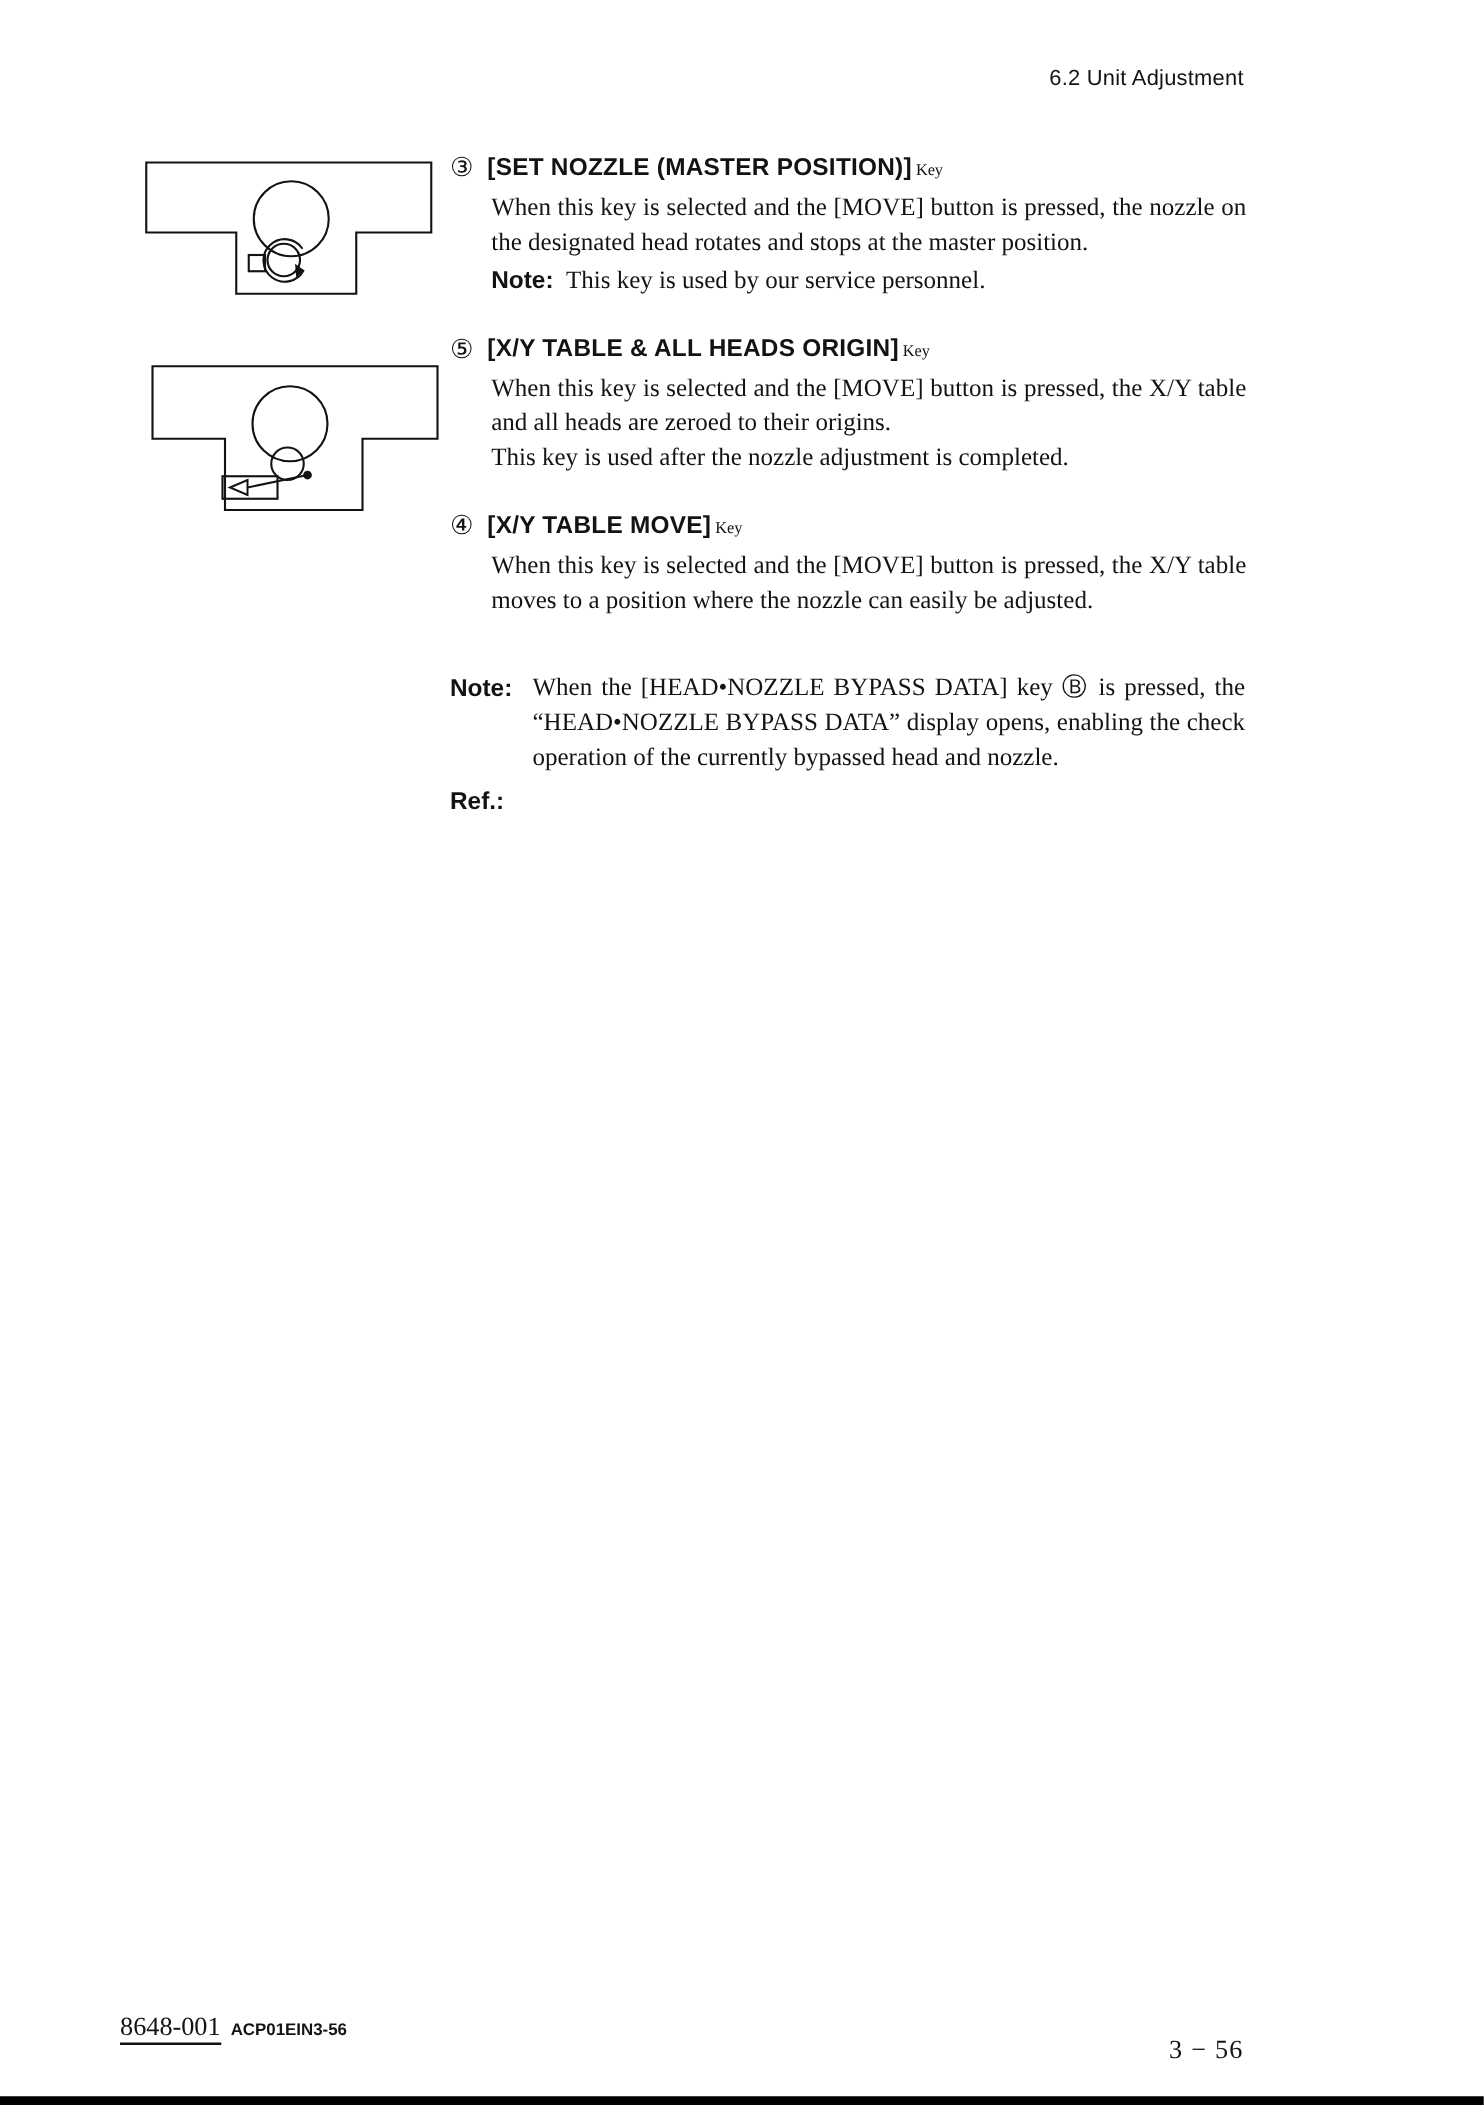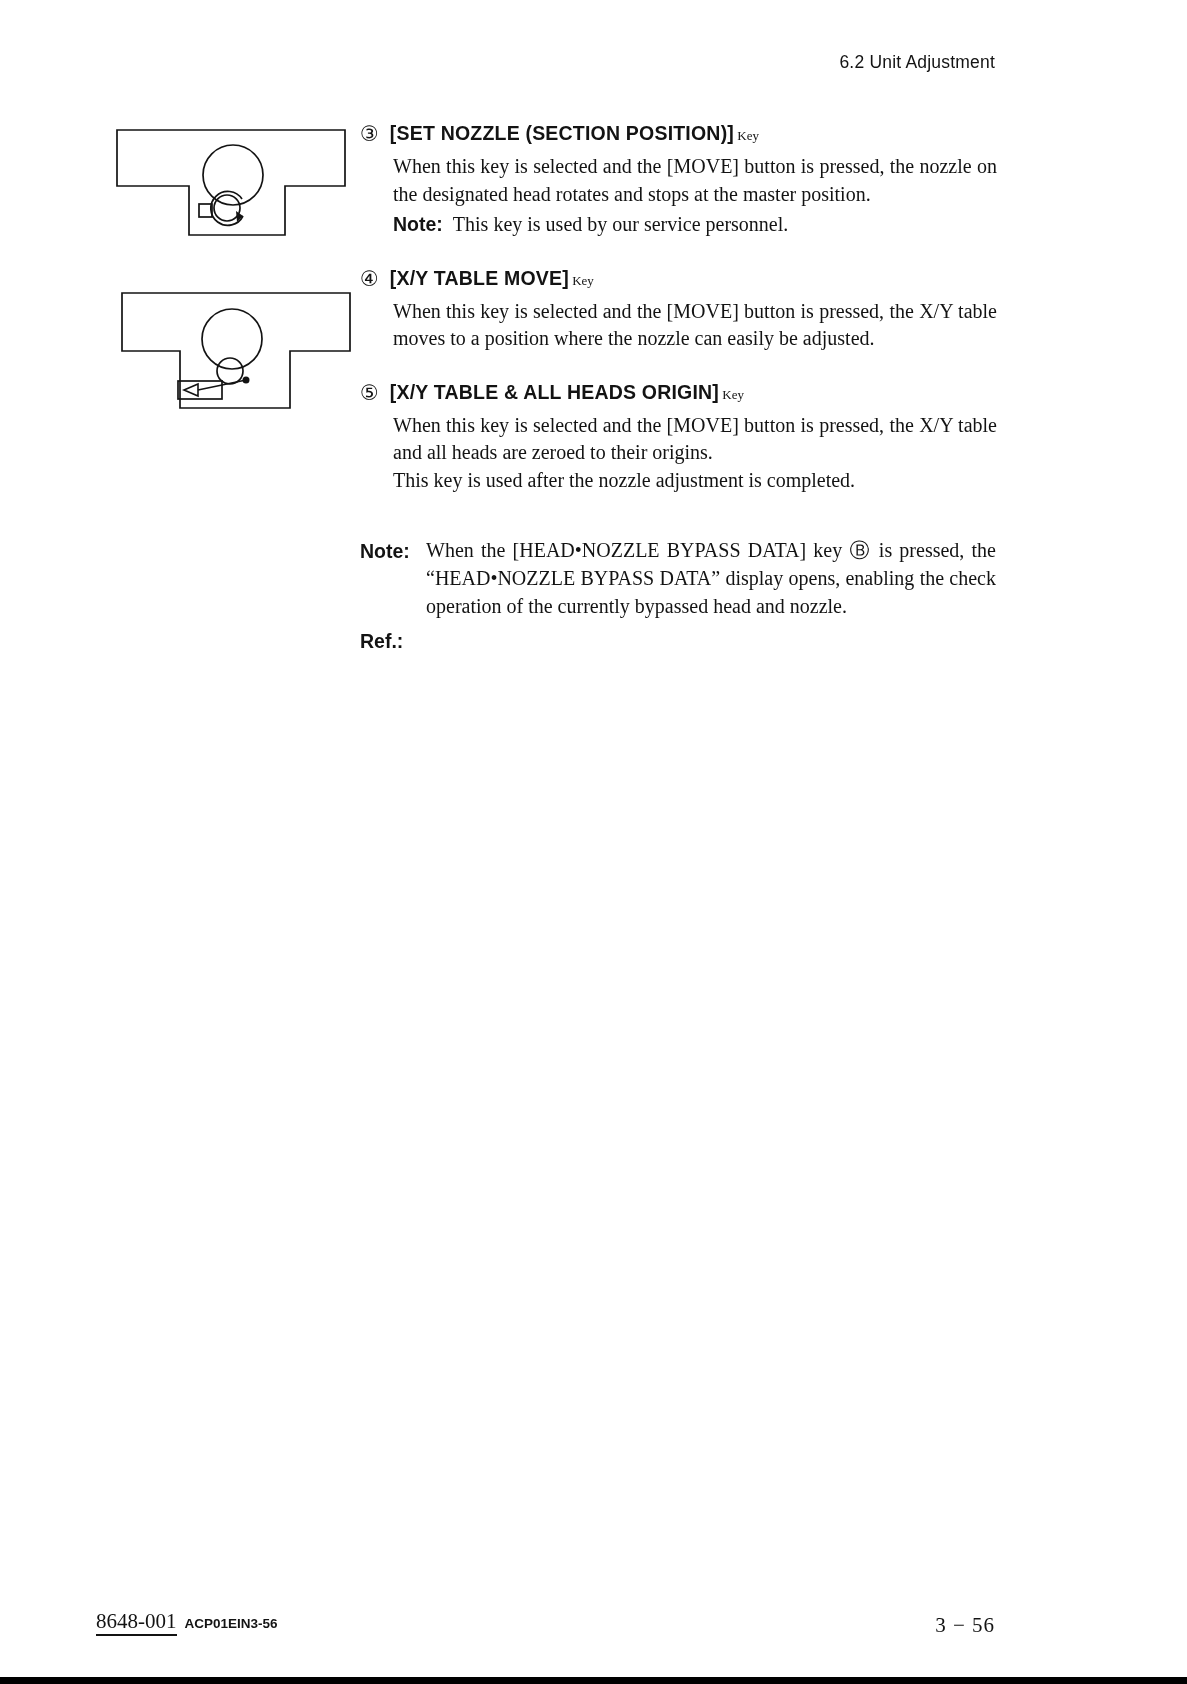--- a/index.html
+++ b/index.html
@@ -51,21 +51,21 @@
     position:absolute;left:96px;bottom:50px;white-space:nowrap;
   }
   .doc-number{
     font-size:21px;border-bottom:2px solid #131313;padding-bottom:1px;
   }
   .doc-code{
     font-family:"Liberation Sans",sans-serif;font-weight:bold;
     font-size:13.5px;margin-left:8px;
   }
   .footer-right{
-    position:absolute;right:192px;bottom:46px;
+    position:absolute;right:192px;bottom:32px;
     font-size:21px;letter-spacing:1px;
   }
   .bottom-bar{
     position:absolute;left:0;bottom:0;width:100%;height:7px;background:#000;
   }
 </style>
 </head>
 <body>
 
 <div class="header-right">6.2 Unit Adjustment</div>
@@ -90,41 +90,41 @@
     <rect x="58" y="90" width="44" height="18" fill="none" stroke="#131313" stroke-width="1.7"></rect>
     <line x1="78" y1="99" x2="126" y2="89" stroke="#131313" stroke-width="1.7"></line>
     <polygon points="64,99 78,93 78,105" fill="none" stroke="#131313" stroke-width="1.6"></polygon>
   </svg>
 </div>
 
 <div class="content">
 
   <div class="item">
     <div class="title-line">
-      <span class="num">③</span><span class="key-title">[SET NOZZLE (SECTION POSITION)]</span><span class="key-suffix"> Key</span>
+      <span class="num">③</span><span class="key-title">[SET NOZZLE (MASTER POSITION)]</span><span class="key-suffix"> Key</span>
     </div>
     <div class="body">When this key is selected and the [MOVE] button is pressed, the nozzle on the designated head rotates and stops at the master position.</div>
     <div class="inline-note">
       <span class="bold-label">Note:</span><span>This key is used by our service personnel.</span>
     </div>
   </div>
 
   <div class="item">
     <div class="title-line">
-      <span class="num">④</span><span class="key-title">[X/Y TABLE MOVE]</span><span class="key-suffix"> Key</span>
+      <span class="num">⑤</span><span class="key-title">[X/Y TABLE &amp; ALL HEADS ORIGIN]</span><span class="key-suffix"> Key</span>
     </div>
-    <div class="body">When this key is selected and the [MOVE] button is pressed, the X/Y table moves to a position where the nozzle can easily be adjusted.</div>
+    <div class="body">When this key is selected and the [MOVE] button is pressed, the X/Y table and all heads are zeroed to their origins.</div>
+    <div class="body noj" style="margin-top:0;">This key is used after the nozzle adjustment is completed.</div>
   </div>
 
   <div class="item">
     <div class="title-line">
-      <span class="num">⑤</span><span class="key-title">[X/Y TABLE &amp; ALL HEADS ORIGIN]</span><span class="key-suffix"> Key</span>
+      <span class="num">④</span><span class="key-title">[X/Y TABLE MOVE]</span><span class="key-suffix"> Key</span>
     </div>
-    <div class="body">When this key is selected and the [MOVE] button is pressed, the X/Y table and all heads are zeroed to their origins.</div>
-    <div class="body noj" style="margin-top:0;">This key is used after the nozzle adjustment is completed.</div>
+    <div class="body">When this key is selected and the [MOVE] button is pressed, the X/Y table moves to a position where the nozzle can easily be adjusted.</div>
   </div>
 
   <div class="hang note-block">
     <span class="bold-label">Note:</span><span>When the [HEAD•NOZZLE BYPASS DATA] key Ⓑ is pressed, the “HEAD•NOZZLE BYPASS DATA” display opens, enabling the check operation of the currently bypassed head and nozzle.</span>
   </div>
 
   <div class="hang ref-block">
     <span class="bold-label">Ref.:</span>
   </div>
 

